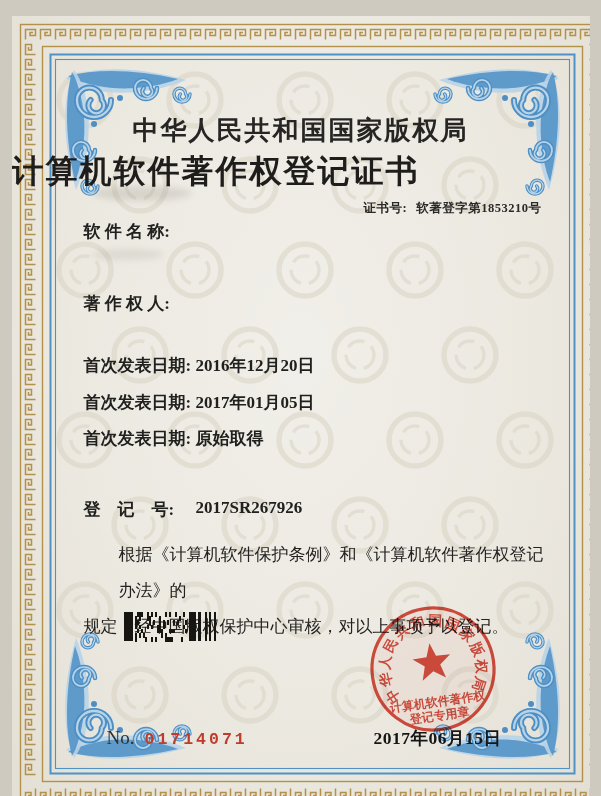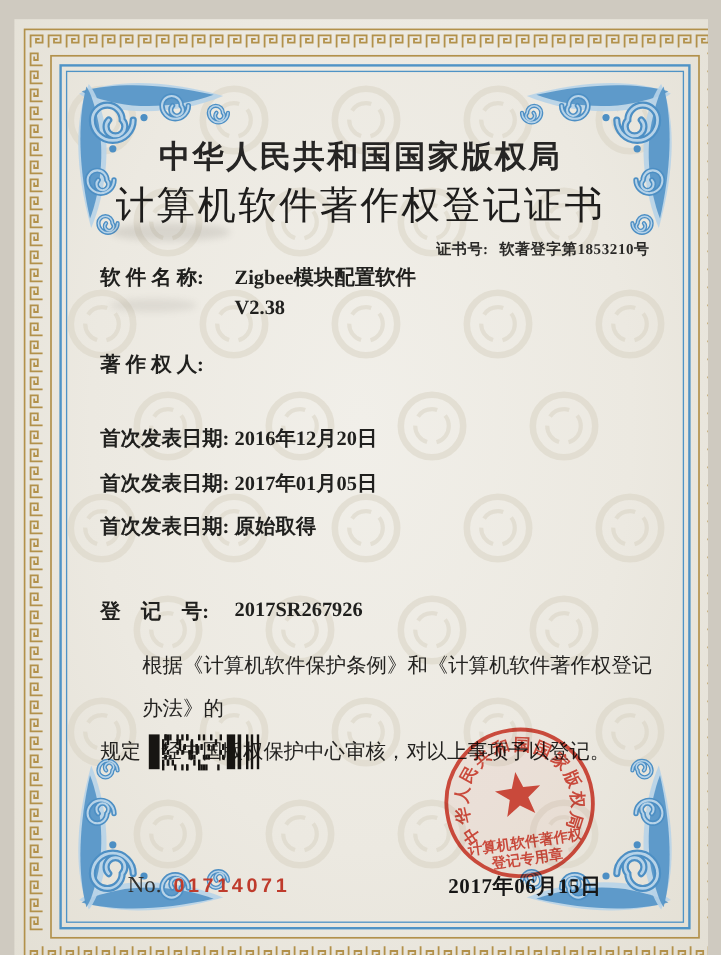--- a/index.html
+++ b/index.html
@@ -18,21 +18,21 @@
   .smudge.a{left:80px;top:170px;width:100px;height:15px;opacity:.16;}
   .smudge.b{left:80px;top:233px;width:72px;height:11px;opacity:.12;}
 
   .authority{
     position:absolute;left:0;top:97px;width:100%;
     text-align:center;font-size:26px;font-weight:700;
     letter-spacing:2px;color:#262524;
   }
   .cert-title{
     position:absolute;left:0;top:134px;width:100%;
-    text-align:center;font-size:32px;font-weight:400;
+    text-align:left;font-size:32px;font-weight:700;
     letter-spacing:2px;color:#1e1d1c;
   }
   .certno{
     position:absolute;left:352px;top:184px;
     font-size:12.5px;font-weight:700;color:#2a2927;letter-spacing:.5px;
   }
   .certno .lbl{margin-right:9px;}
   .row{position:absolute;left:72px;display:flex;align-items:flex-start;
        font-size:17px;font-weight:700;color:#20201e;}
   .row .label{width:112px;flex:none;white-space:pre;}
@@ -52,21 +52,21 @@
   .barcode .lite{background:transparent;}
   .barcode .matrix{position:relative;height:100%;}
   .barcode .cell{position:absolute;background:#171512;}
 
   .seal{position:absolute;left:351px;top:586px;width:142px;height:142px;
     opacity:.93;mix-blend-mode:multiply;}
   .seal-date{position:absolute;left:362px;top:710px;
     font-size:17.5px;font-weight:800;color:#161616;letter-spacing:.5px;}
   .serial{position:absolute;left:95px;top:711px;font-size:19px;color:#30302e;}
   .serial .num{
-    font-family:Liberation Sans, sans-serif;
+    font-family:Liberation Mono, monospace;
     font-size:16.5px;letter-spacing:3px;color:#bf3b2c;margin-left:10px;
     font-weight:700;
   }
 </style>
 </head>
 <body>
 
 <div class="page">
 
   <svg class="decor" id="decor" width="601" height="796">
@@ -402,21 +402,20 @@
   <div class="authority">中华人民共和国国家版权局</div>
 
   <div class="cert-title">计算机软件著作权登记证书</div>
 
   <div class="certno">
     <span class="lbl">证书号:</span><span>软著登字第1853210号</span>
   </div>
 
   <div class="row r0">
     <span class="label">软 件 名 称:</span>
-    <span class="value"><span>Zigbee模块配置软件</span><span class="v2">V2.38</span></span>
   </div>
 
   <div class="row r1">
     <span class="label">著 作 权 人:</span>
   </div>
 
   <div class="row r2">
     <span class="label">首次发表日期:</span>
     <span class="value">2016年12月20日</span>
   </div>

